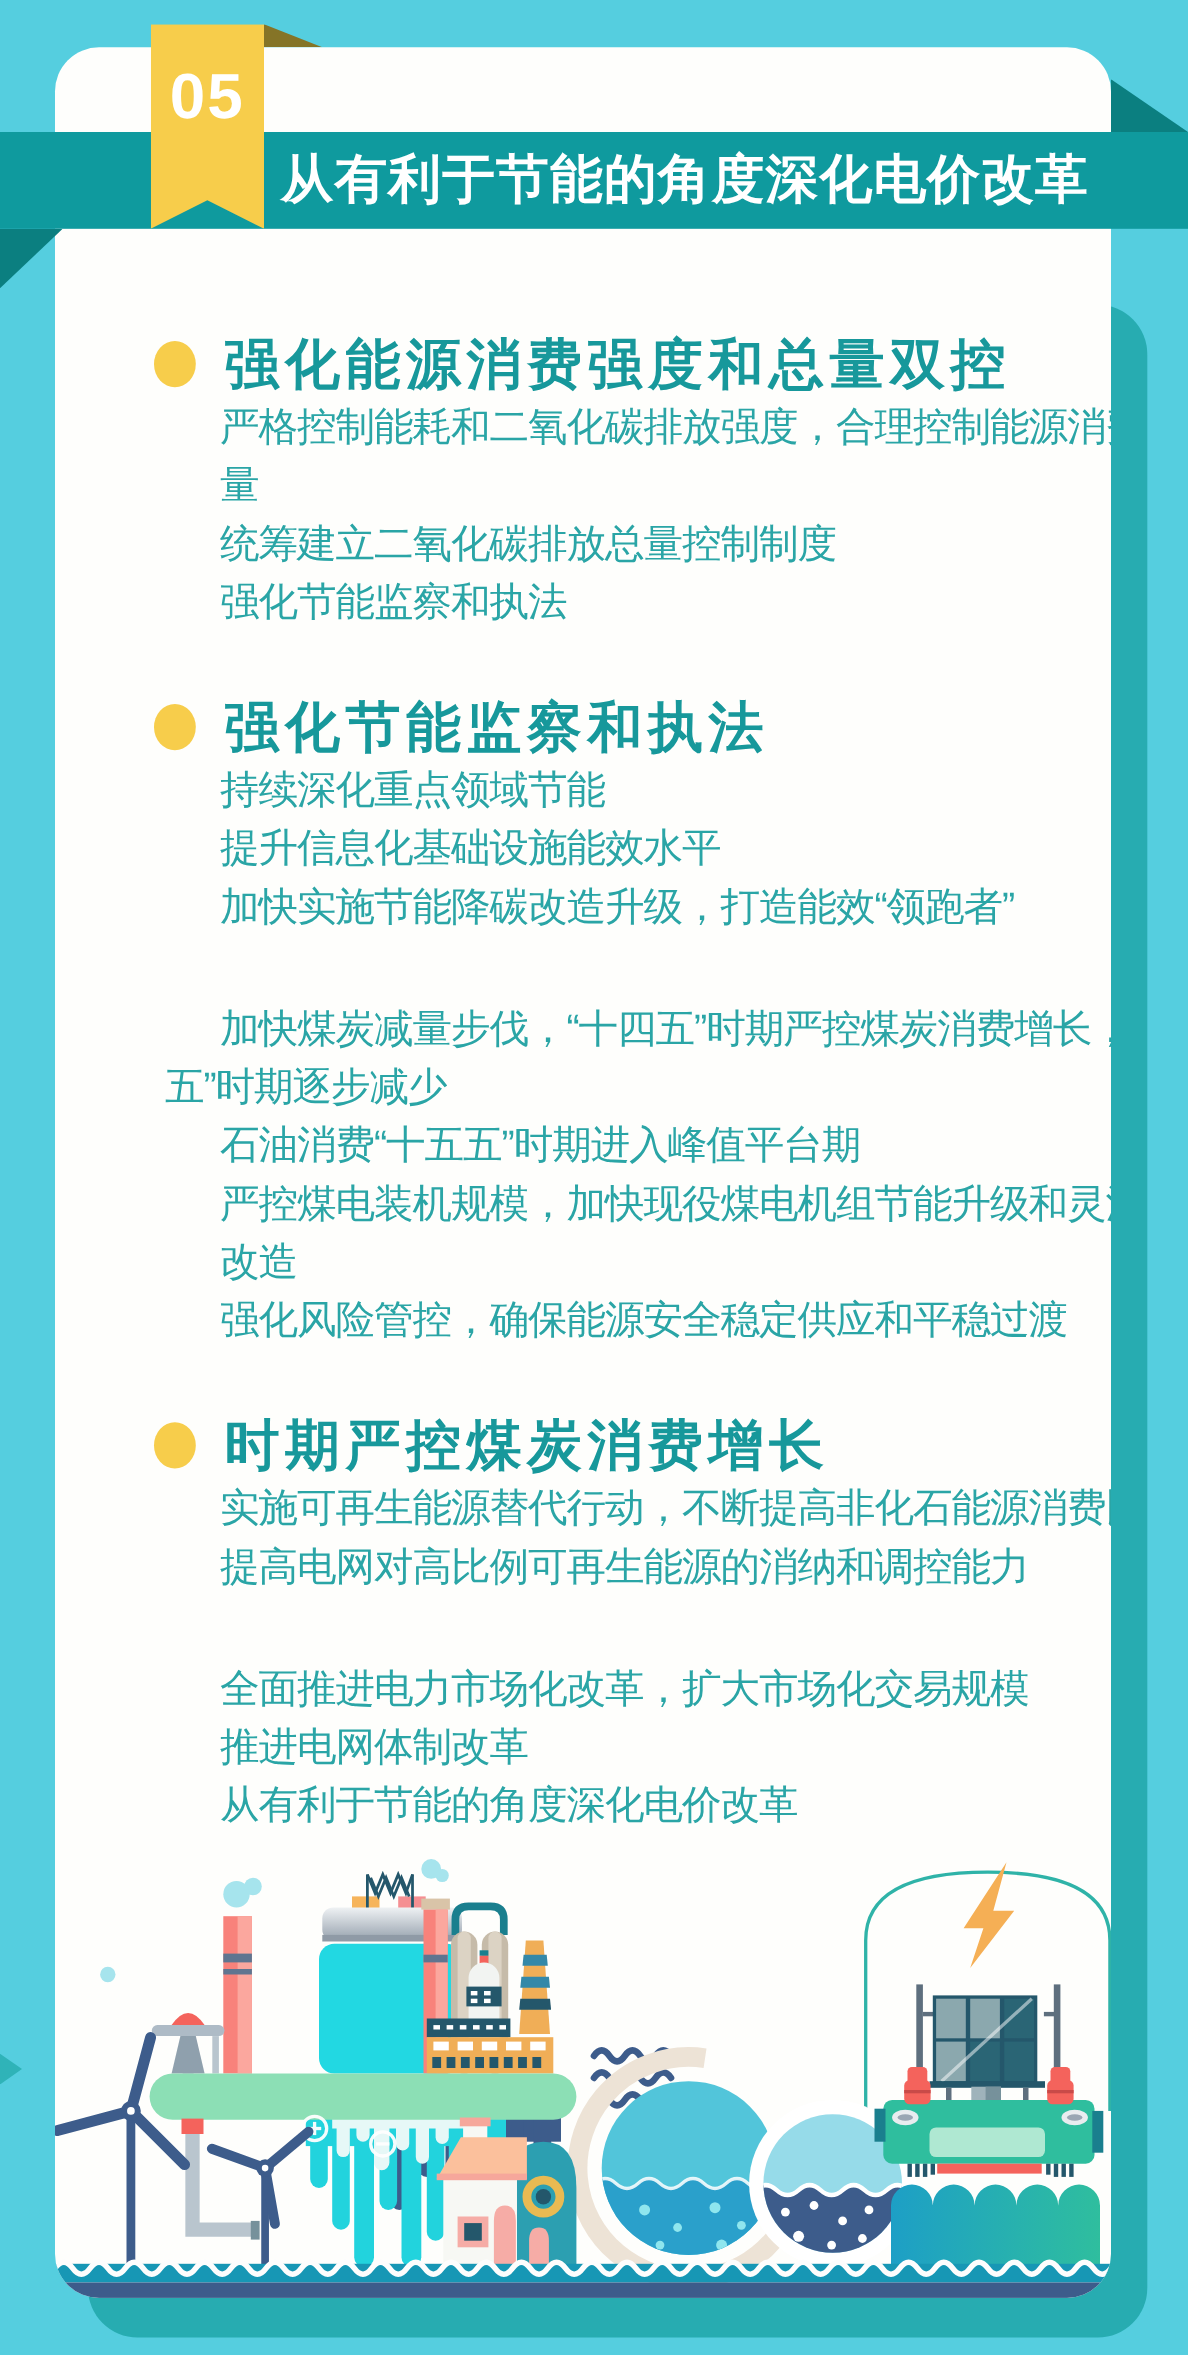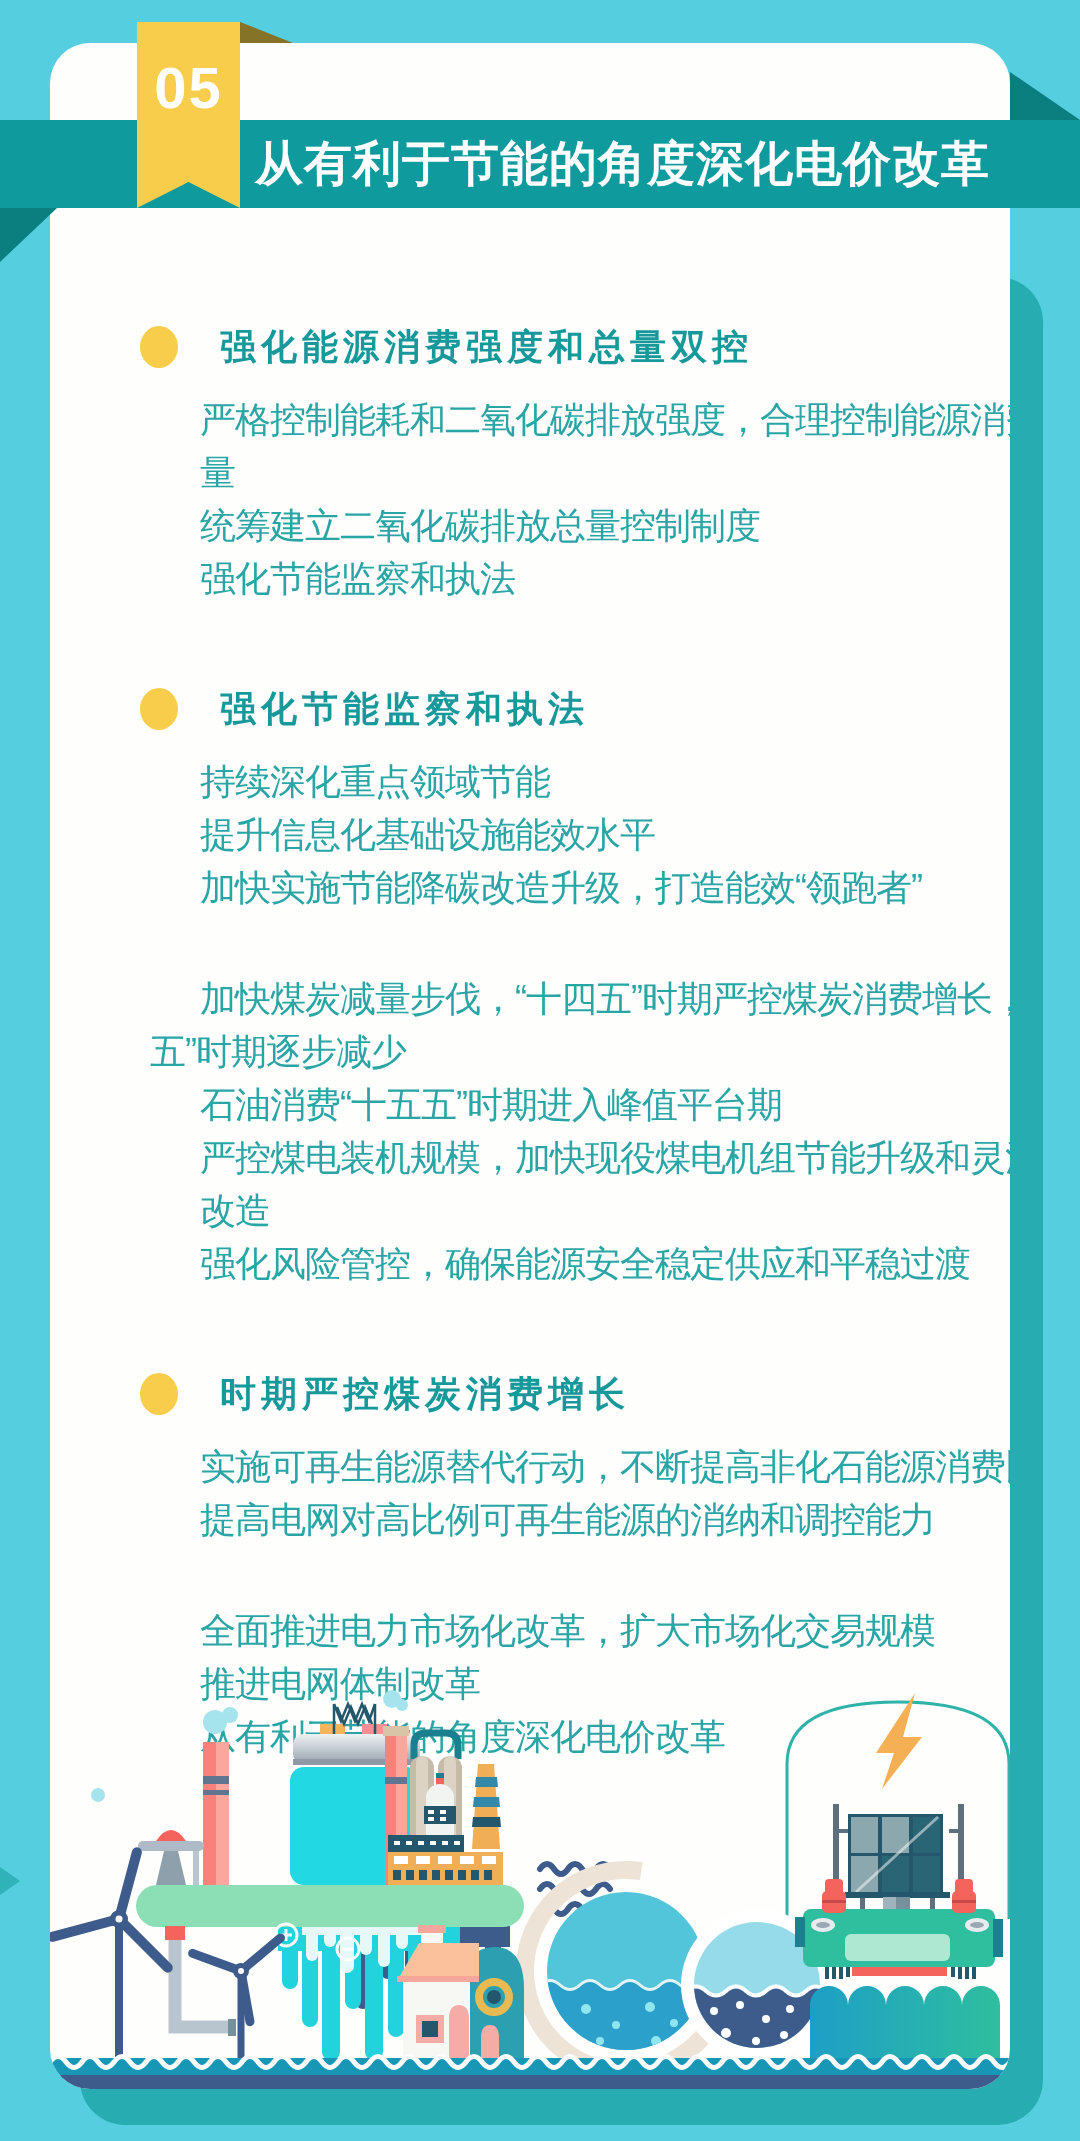--- a/index.html
+++ b/index.html
@@ -23,21 +23,21 @@
                clip-path:polygon(0 0,100% 100%,0 100%);}
   .ribbon{position:absolute;left:137px;top:22px;width:103px;height:186px;background:#F7CD4B;
           clip-path:polygon(0 0,100% 0,100% 100%,50% 86%,0 100%);text-align:center;}
   .ribbon-num{display:block;padding-top:32px;color:#FFFFFF;font-size:58px;font-weight:bold;letter-spacing:2px;text-align:center;}
   
   .content{position:absolute;top:208px;left:50px;width:960px;padding-top:50px;}
   .sec{margin-top:58px;}
   .sec:first-child{margin-top:0;}
   .head{display:flex;align-items:center;gap:24px;padding-left:40px;}
   .bullet{width:38px;height:42px;border-radius:50%;background:#F7CD4B;flex:none;}
-  .head h2{margin:18px;font-size:36px;line-height:56px;font-weight:bold;color:#17989B;letter-spacing:5px;white-space:nowrap;}
+  .head h2{margin:2px;font-size:50px;line-height:56px;font-weight:bold;color:#17989B;letter-spacing:5px;white-space:nowrap;}
   .item{margin:0 -30px 0 100px;font-size:36px;line-height:53px;color:#2AA5A6;letter-spacing:-1px;}
   .item.wrap2{margin-left:50px;margin-right:-50px;text-indent:50px;}
   
   .left-tri{position:absolute;left:0;top:1867px;width:20px;height:28px;background:#2FB3B8;
             clip-path:polygon(0 0,100% 50%,0 100%);}
   .illu{position:absolute;left:0;top:1646px;width:960px;height:400px;}
 </style>
 </head>
 <body>
 

